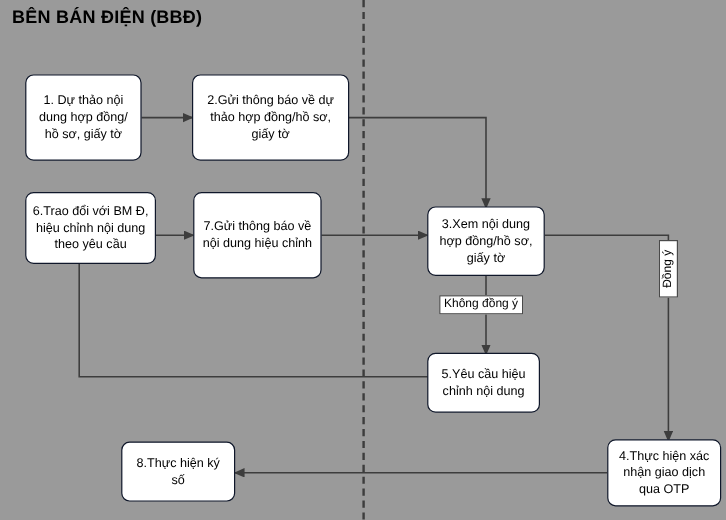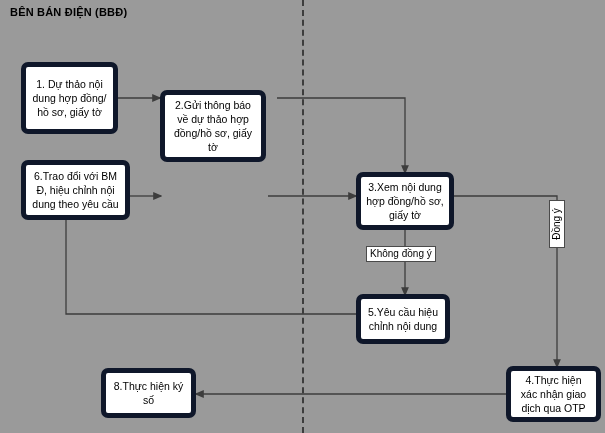--- a/index.html
+++ b/index.html
@@ -15,41 +15,41 @@
   }
   #canvas {
     position: relative;
     width: 605px;
     height: 433px;
     background: #9a9a9a;
   }
   .title {
     position: absolute;
     font-weight: bold;
-    font-size: 11px;
+    font-size: 15px;
     color: #000;
     letter-spacing: 0.2px;
     white-space: nowrap;
   }
   #title-left  { left: 10px;  top: 6px; }
   #title-right { left: 432px; top: 6px; }
 
   .divider {
     position: absolute;
     left: 302px;
     top: 0px;
     width: 0;
     height: 433px;
     border-left: 2px dashed #3d3d3d;
   }
 
   .node {
     position: absolute;
     background: #ffffff;
-    border: 5px solid #0f172a;
+    border: 1px solid #0f172a;
     border-radius: 7px;
     box-sizing: border-box;
     display: flex;
     align-items: center;
     justify-content: center;
     text-align: center;
     font-size: 10.5px;
     line-height: 14px;
     color: #000;
     padding: 2px 5px;
@@ -111,30 +111,31 @@
       <path d="M268,196 L356,196"></path>
 
       <path d="M454,196 L557,196 L557,367"></path>
 
       <path d="M506,394 L196,394"></path>
     </g>
   </svg>
 
   <div class="node" id="node1" style="left:21px;  top:62px;  width:97px;  height:72px;">1. Dự thảo nội dung hợp đồng/ hồ sơ, giấy tờ</div>
 
-  <div class="node" id="node2" style="left:160px; top:62px;  width:106px; height:72px;margin-top:28px;">2.Gửi thông báo về dự thảo hợp đồng/hồ sơ, giấy tờ</div>
+  <div class="node" id="node2" style="left:160px; top:62px;  width:131px; height:72px;">2.Gửi thông báo về dự thảo hợp đồng/hồ sơ, giấy tờ</div>
 
   <div class="node" id="node3" style="left:356px; top:172px; width:98px;  height:58px;">3.Xem nội dung hợp đồng/hồ sơ, giấy tờ</div>
 
   <div class="node" id="node4" style="left:506px; top:366px; width:95px;  height:56px;">4.Thực hiện xác nhận giao dịch qua OTP</div>
 
   <div class="node" id="node5" style="left:356px; top:294px; width:94px;  height:50px;">5.Yêu cầu hiệu chỉnh nội dung</div>
 
   <div class="node" id="node6" style="left:21px;  top:160px; width:109px; height:60px;">6.Trao đổi với BM Đ, hiệu chỉnh nội dung theo yêu cầu</div>
 
+  <div class="node" id="node7" style="left:161px; top:160px; width:107px; height:72px;">7.Gửi thông báo về nội dung hiệu chỉnh</div>
 
   <div class="node" id="node8" style="left:101px; top:368px; width:95px;  height:50px;">8.Thực hiện ký số</div>
 
   <div class="label-box" id="lbl-disagree" style="left:366px; top:246px;">Không đồng ý</div>
 
   <div class="label-box rot" id="lbl-agree" style="left:533px; top:216px; width:48px;">Đồng ý</div>
 
 </div>
 
 </body></html>

